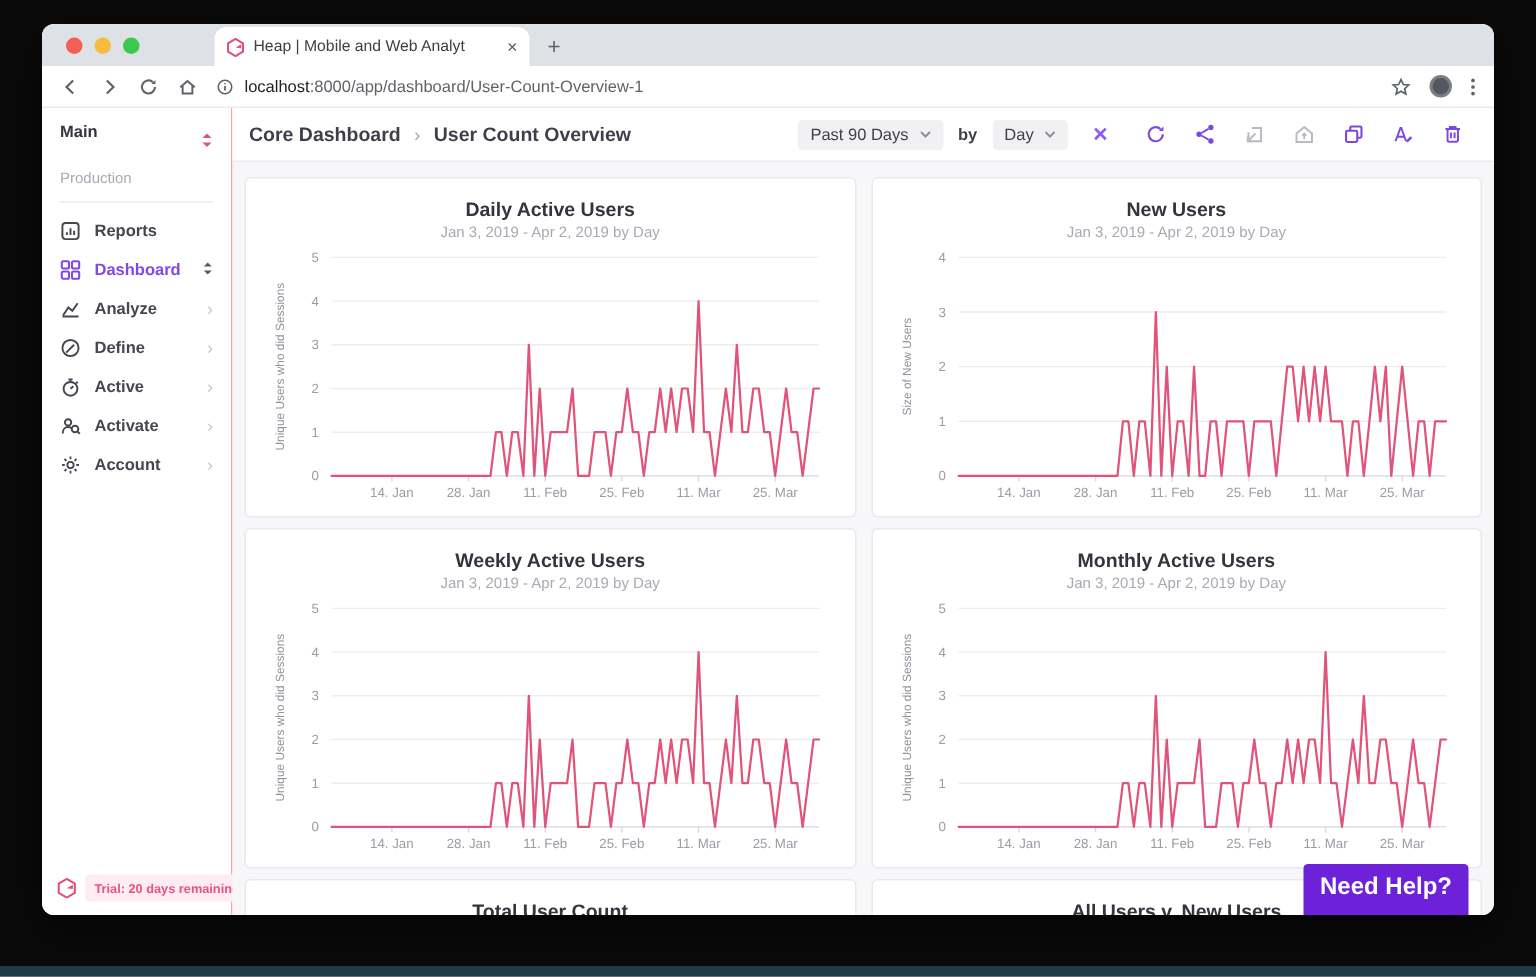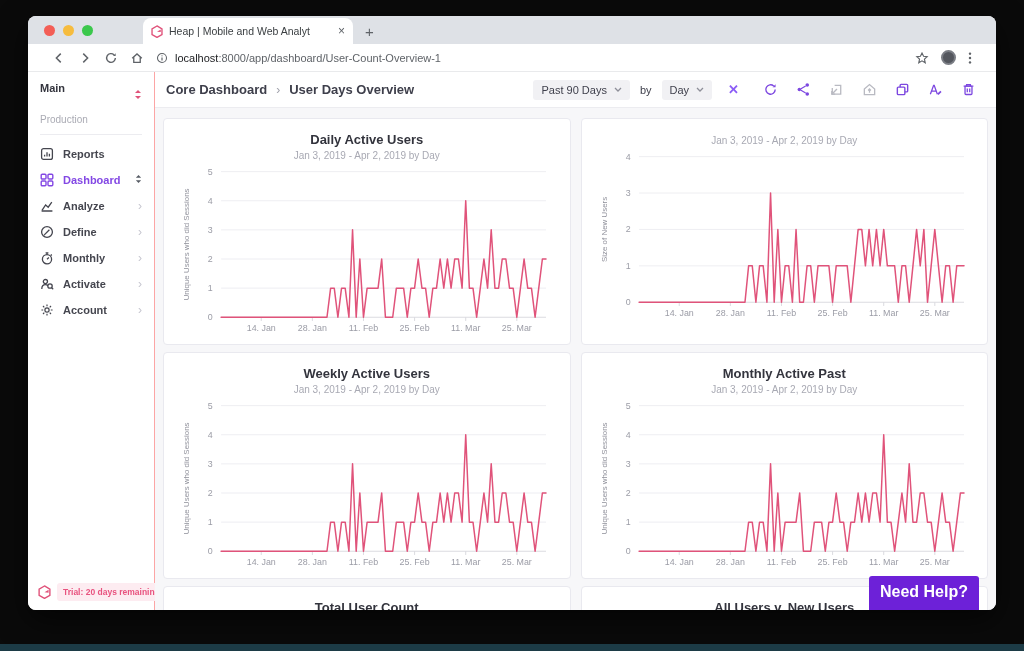--- a/index.html
+++ b/index.html
@@ -18,21 +18,21 @@
   .light { width:11px; height:11px; border-radius:50%; }
   .light.red{ background:#f35e56; } .light.yellow{ background:#f6bc3e; } .light.green{ background:#3bc84c; }
   .tab { margin-left:115px; width:210px; height:26px; background:#fff; border-radius:8px 8px 0 0;
     display:flex; align-items:center; padding:0 8px; gap:6px; }
   .tab-title { font-size:10.5px; color:#3c4043; white-space:nowrap; overflow:hidden; flex:1; }
   .tab-close { color:#5f6368; font-size:12px; line-height:1; cursor:default; }
   .newtab { margin:0 0 5px 12px; color:#5f6368; font-size:15px; line-height:1; }
 
   
   .navbar { height:28px; background:#fff; border-bottom:1px solid #e9eaec; flex:0 0 auto;
-    display:flex; align-items:center; padding:0 24px; gap:12px; }
+    display:flex; align-items:center; padding:0 12px; gap:12px; }
   .nav-ic { width:14px; height:14px; color:#5f6368; flex:0 0 auto; }
   .nav-ic svg { display:block; width:100%; height:100%; }
   .url { flex:1; display:flex; align-items:center; gap:7px; font-size:11px; min-width:0; }
   .url-host { color:#202124; }
   .url-path { color:#5f6368; }
   .avatar-circle { width:15px; height:15px; border-radius:50%; background:#54575e; border:2px solid #7b7e85; }
 
   
   .app { flex:1; display:flex; min-height:0; }
   .sidebar { width:127px; background:#fff; border-right:1px solid #fca5a5; position:relative; flex:0 0 auto; }
@@ -52,21 +52,21 @@
 
   .main { flex:1; display:flex; flex-direction:column; background:#f7f7f9; min-width:0; position:relative; }
   .appheader { height:36px; flex:0 0 auto; background:#fff; border-bottom:1px solid #ececf0;
     display:flex; align-items:center; padding:0 20px 0 11px; }
   .crumb { font-size:13px; font-weight:700; color:#3e3f4b; }
   .crumb-sep { margin:0 9px; color:#9fa0aa; font-weight:400; font-size:12px; }
   .toolbar { margin-left:auto; display:flex; align-items:center; gap:10px; }
   .chip { background:#f1f1f4; border-radius:3px; padding:4px 8px; font-size:11px; color:#3e3f4b;
     display:flex; align-items:center; gap:7px; cursor:pointer; }
   .chip svg { width:8px; height:5px; color:#8e8f99; }
-  .by { font-size:11px; color:#3e3f4b; font-weight:400; }
+  .by { font-size:11px; color:#3e3f4b; font-weight:700; }
   .tb-x { color:#8b5cf6; font-size:13px; font-weight:700; padding:0 6px; cursor:pointer; }
   .tb-ic { width:15px; height:15px; color:#7d48e0; cursor:pointer; margin-left:8px; }
   .tb-ic.gray { color:#b9bac2; }
   .tb-ic svg { display:block; width:100%; height:100%; }
 
   
   .content { flex:1; overflow:hidden; padding:10px 8px; display:grid;
     grid-template-columns:1fr 1fr; grid-auto-rows:227px; gap:7px 10px; align-content:start;text-align:center; }
   .card { background:#fff; border:1px solid #e9e9ef; border-radius:4px; padding:13px 16px 6px; overflow:hidden; }
   .card-title { font-size:13px; font-weight:700; color:#33343d; }
@@ -215,21 +215,21 @@
         <span class="chev">›</span>
       </div>
 
       <div class="side-item">
         <span class="s-ic">
           <svg viewBox="0 0 14 14" fill="none" stroke="currentColor" stroke-width="1.3">
             <circle cx="7" cy="8.2" r="4.6"></circle>
               <path d="M7 3.6V1.9M5.6 1.9h2.8M7 8.2l1.9-1.7M10.8 4.5l1-1"></path>
             </svg>
         </span>
-        <span>Monthly</span>
+        <span>Active</span>
         <span class="chev">›</span>
       </div>
 
       <div class="side-item">
         <span class="s-ic">
           <svg viewBox="0 0 14 14" fill="none" stroke="currentColor" stroke-width="1.3">
             <circle cx="5.4" cy="4.6" r="2.1"></circle>
               <path d="M1.8 12c0-2.8 1.7-4.3 3.6-4.3 1 0 1.9.4 2.5 1.1"></path>
             <circle cx="10" cy="9" r="2.2"></circle>
               <path d="M11.6 10.6l1.6 1.6"></path>
@@ -256,21 +256,21 @@
           <path d="M7 7.7l4.4-2.5v3z" fill="#e0527a"></path>
         </svg>
         <span class="trial-badge">Trial: 20 days remaining</span>
       </div>
     </div>
 
     <div class="main">
       <div class="appheader">
         <span class="crumb">Core Dashboard</span>
         <span class="crumb-sep">›</span>
-        <span class="crumb">User Days Overview</span>
+        <span class="crumb">User Count Overview</span>
 
         <div class="toolbar">
           <div class="chip">
             <span>Past 90 Days</span>
             <svg viewBox="0 0 8 5" fill="none" stroke="currentColor" stroke-width="1.3">
                 <path d="M1 1l3 3 3-3"></path>
               </svg>
           </div>
           <span class="by">by</span>
           <div class="chip">
@@ -358,20 +358,21 @@
               <text x="251.23595505617976" y="177" text-anchor="middle" font-size="9.5" fill="#9b9ca6">25. Feb</text>
               <line x1="305.97752808988764" x2="305.97752808988764" y1="162" y2="166" stroke="#d8d8de"></line>
               <text x="305.97752808988764" y="177" text-anchor="middle" font-size="9.5" fill="#9b9ca6">11. Mar</text>
               <line x1="360.7191011235955" x2="360.7191011235955" y1="162" y2="166" stroke="#d8d8de"></line>
               <text x="360.7191011235955" y="177" text-anchor="middle" font-size="9.5" fill="#9b9ca6">25. Mar</text>
               <text x="10" y="84" font-size="8.5" fill="#8f909a" text-anchor="middle" transform="rotate(-90 10 84)">Unique Users who did Sessions</text>
               <polyline points="44.0,162.0 47.9,162.0 51.8,162.0 55.7,162.0 59.6,162.0 63.6,162.0 67.5,162.0 71.4,162.0 75.3,162.0 79.2,162.0 83.1,162.0 87.0,162.0 90.9,162.0 94.8,162.0 98.7,162.0 102.7,162.0 106.6,162.0 110.5,162.0 114.4,162.0 118.3,162.0 122.2,162.0 126.1,162.0 130.0,162.0 133.9,162.0 137.8,162.0 141.8,162.0 145.7,162.0 149.6,162.0 153.5,162.0 157.4,162.0 161.3,130.8 165.2,130.8 169.1,162.0 173.0,130.8 176.9,130.8 180.9,162.0 184.8,68.4 188.7,162.0 192.6,99.6 196.5,162.0 200.4,130.8 204.3,130.8 208.2,130.8 212.1,130.8 216.0,99.6 220.0,162.0 223.9,162.0 227.8,162.0 231.7,130.8 235.6,130.8 239.5,130.8 243.4,162.0 247.3,130.8 251.2,130.8 255.1,99.6 259.1,130.8 263.0,130.8 266.9,162.0 270.8,130.8 274.7,130.8 278.6,99.6 282.5,130.8 286.4,99.6 290.3,130.8 294.2,99.6 298.2,99.6 302.1,130.8 306.0,37.2 309.9,130.8 313.8,130.8 317.7,162.0 321.6,130.8 325.5,99.6 329.4,130.8 333.3,68.4 337.3,130.8 341.2,130.8 345.1,99.6 349.0,99.6 352.9,130.8 356.8,130.8 360.7,162.0 364.6,130.8 368.5,99.6 372.4,130.8 376.4,130.8 380.3,162.0 384.2,130.8 388.1,99.6 392.0,99.6" fill="none" stroke="#e0537a" stroke-width="1.6" stroke-linejoin="round" stroke-linecap="round"></polyline>
             </svg>
         </div>
         <div class="card">
+          <div class="card-title">New Users</div>
           <div class="card-sub">Jan 3, 2019 - Apr 2, 2019 by Day</div>
           <svg class="chart" viewBox="0 0 400 186">
               <line x1="44" x2="392" y1="162" y2="162" stroke="#d8d8de" stroke-width="1"></line>
               <text x="35" y="165.2" text-anchor="end" font-size="9.5" fill="#9b9ca6">0</text>
               <line x1="44" x2="392" y1="123" y2="123" stroke="#ededf1" stroke-width="1"></line>
               <text x="35" y="126.2" text-anchor="end" font-size="9.5" fill="#9b9ca6">1</text>
               <line x1="44" x2="392" y1="84" y2="84" stroke="#ededf1" stroke-width="1"></line>
               <text x="35" y="87.2" text-anchor="end" font-size="9.5" fill="#9b9ca6">2</text>
               <line x1="44" x2="392" y1="45" y2="45" stroke="#ededf1" stroke-width="1"></line>
               <text x="35" y="48.2" text-anchor="end" font-size="9.5" fill="#9b9ca6">3</text>
@@ -419,21 +420,21 @@
               <text x="251.23595505617976" y="177" text-anchor="middle" font-size="9.5" fill="#9b9ca6">25. Feb</text>
               <line x1="305.97752808988764" x2="305.97752808988764" y1="162" y2="166" stroke="#d8d8de"></line>
               <text x="305.97752808988764" y="177" text-anchor="middle" font-size="9.5" fill="#9b9ca6">11. Mar</text>
               <line x1="360.7191011235955" x2="360.7191011235955" y1="162" y2="166" stroke="#d8d8de"></line>
               <text x="360.7191011235955" y="177" text-anchor="middle" font-size="9.5" fill="#9b9ca6">25. Mar</text>
               <text x="10" y="84" font-size="8.5" fill="#8f909a" text-anchor="middle" transform="rotate(-90 10 84)">Unique Users who did Sessions</text>
               <polyline points="44.0,162.0 47.9,162.0 51.8,162.0 55.7,162.0 59.6,162.0 63.6,162.0 67.5,162.0 71.4,162.0 75.3,162.0 79.2,162.0 83.1,162.0 87.0,162.0 90.9,162.0 94.8,162.0 98.7,162.0 102.7,162.0 106.6,162.0 110.5,162.0 114.4,162.0 118.3,162.0 122.2,162.0 126.1,162.0 130.0,162.0 133.9,162.0 137.8,162.0 141.8,162.0 145.7,162.0 149.6,162.0 153.5,162.0 157.4,162.0 161.3,130.8 165.2,130.8 169.1,162.0 173.0,130.8 176.9,130.8 180.9,162.0 184.8,68.4 188.7,162.0 192.6,99.6 196.5,162.0 200.4,130.8 204.3,130.8 208.2,130.8 212.1,130.8 216.0,99.6 220.0,162.0 223.9,162.0 227.8,162.0 231.7,130.8 235.6,130.8 239.5,130.8 243.4,162.0 247.3,130.8 251.2,130.8 255.1,99.6 259.1,130.8 263.0,130.8 266.9,162.0 270.8,130.8 274.7,130.8 278.6,99.6 282.5,130.8 286.4,99.6 290.3,130.8 294.2,99.6 298.2,99.6 302.1,130.8 306.0,37.2 309.9,130.8 313.8,130.8 317.7,162.0 321.6,130.8 325.5,99.6 329.4,130.8 333.3,68.4 337.3,130.8 341.2,130.8 345.1,99.6 349.0,99.6 352.9,130.8 356.8,130.8 360.7,162.0 364.6,130.8 368.5,99.6 372.4,130.8 376.4,130.8 380.3,162.0 384.2,130.8 388.1,99.6 392.0,99.6" fill="none" stroke="#e0537a" stroke-width="1.6" stroke-linejoin="round" stroke-linecap="round"></polyline>
             </svg>
         </div>
         <div class="card">
-          <div class="card-title">Monthly Active Past</div>
+          <div class="card-title">Monthly Active Users</div>
           <div class="card-sub">Jan 3, 2019 - Apr 2, 2019 by Day</div>
           <svg class="chart" viewBox="0 0 400 186">
               <line x1="44" x2="392" y1="162" y2="162" stroke="#d8d8de" stroke-width="1"></line>
               <text x="35" y="165.2" text-anchor="end" font-size="9.5" fill="#9b9ca6">0</text>
               <line x1="44" x2="392" y1="130.8" y2="130.8" stroke="#ededf1" stroke-width="1"></line>
               <text x="35" y="134" text-anchor="end" font-size="9.5" fill="#9b9ca6">1</text>
               <line x1="44" x2="392" y1="99.6" y2="99.6" stroke="#ededf1" stroke-width="1"></line>
               <text x="35" y="102.8" text-anchor="end" font-size="9.5" fill="#9b9ca6">2</text>
               <line x1="44" x2="392" y1="68.4" y2="68.4" stroke="#ededf1" stroke-width="1"></line>
               <text x="35" y="71.60000000000001" text-anchor="end" font-size="9.5" fill="#9b9ca6">3</text>

